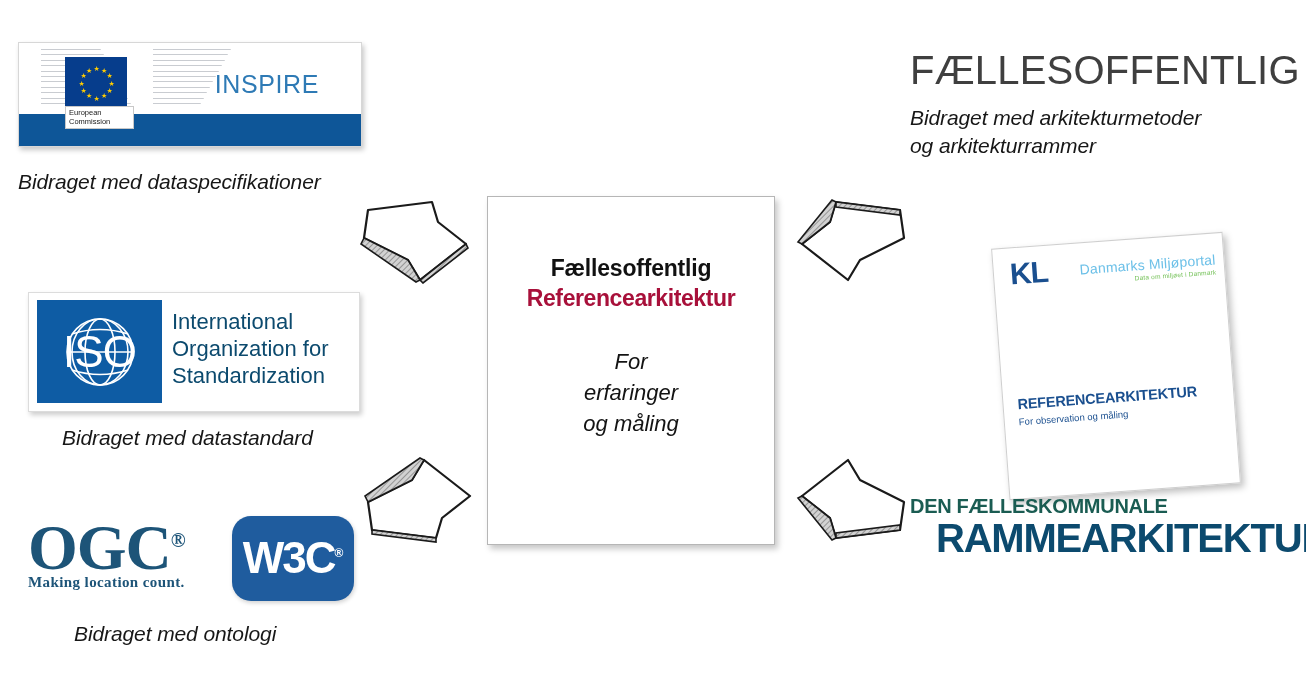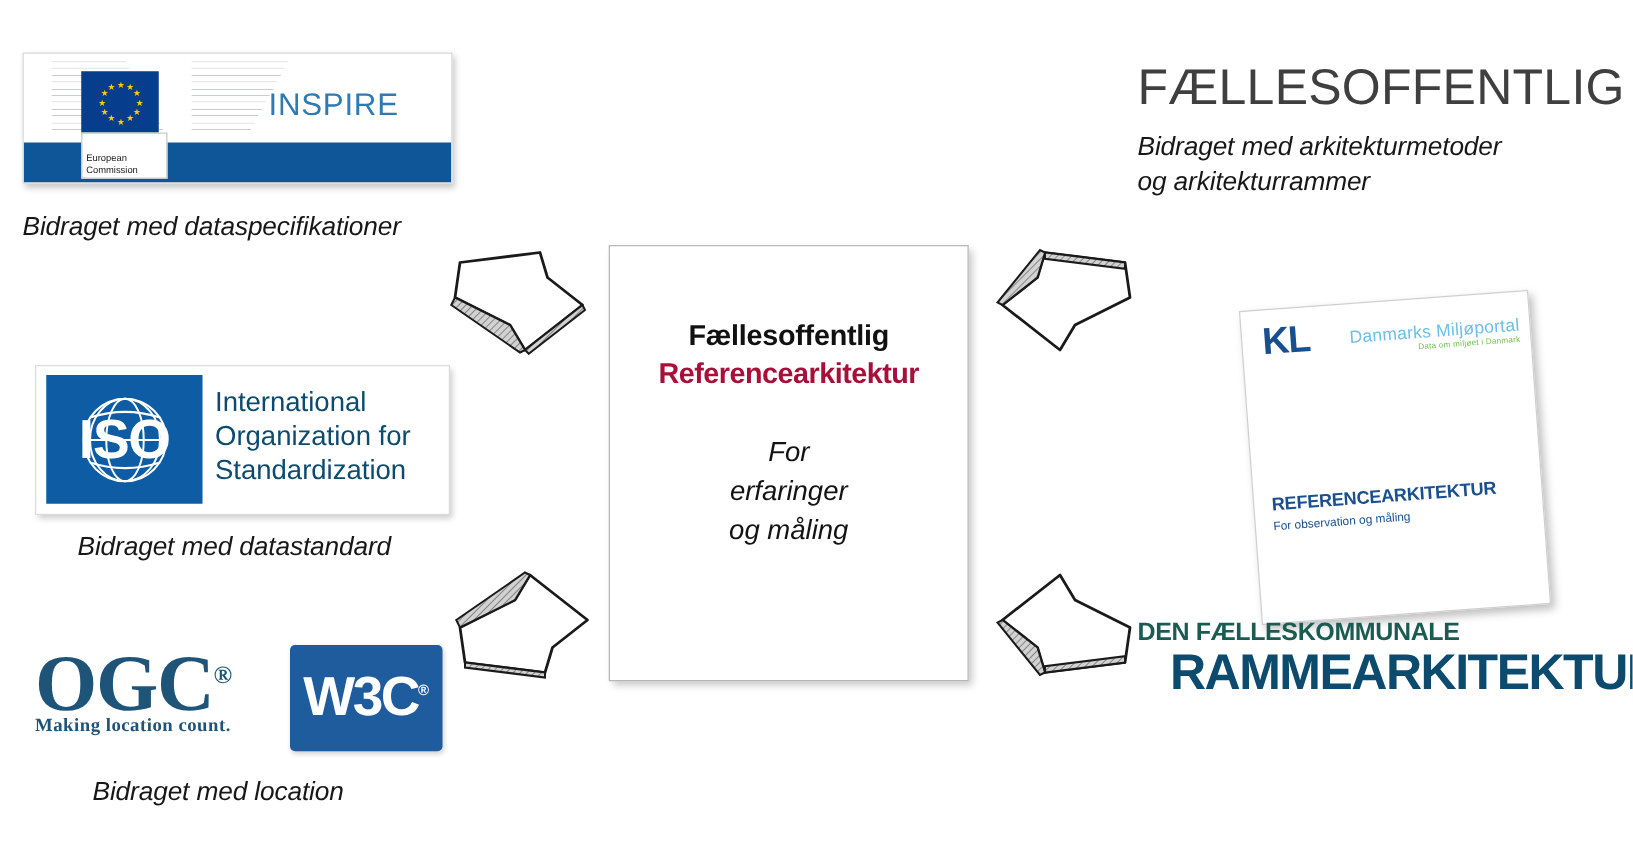--- a/index.html
+++ b/index.html
@@ -80,21 +80,21 @@
   }
   .eu-label {
     position: absolute;
     left: 46px; top: 63px;
     width: 62px;
     background: #ffffff;
     border: 1px solid #c8c8c8;
     font-size: 7.5px;
     line-height: 8.5px;
     color: #1a1a1a;
-    padding: 16px 2px 2px 3px;
+    padding: 2px 2px 2px 3px;
     font-family: "Liberation Sans", sans-serif;
   }
   .inspire-word {
     position: absolute;
     right: 42px; top: 27px;
     font-size: 25px;
     color: #2e7ab5;
     letter-spacing: 0.6px;
   }
 
@@ -119,21 +119,21 @@
     transform: translate(-50%,-50%);
     width: 84px; height: 84px;
   }
   .iso-letters {
     position: absolute;
     left: 0; top: 50%;
     transform: translateY(-50%);
     width: 100%;
     text-align: center;
     color: #ffffff;
-    font-weight: bold;
+    font-weight: normal;
     font-size: 44px;
     letter-spacing: -1px;
     font-family: "Liberation Sans", sans-serif;
   }
   .iso-text {
     position: absolute;
     left: 143px; top: 15px;
     font-size: 22px;
     line-height: 27px;
     color: #0c4a6e;
@@ -164,21 +164,21 @@
     color: #1d5478;
     letter-spacing: 0.4px;
     margin-top: -6px;
   }
 
   
   .w3c-box {
     left: 232px; top: 516px;
     width: 122px; height: 85px;
     background: #1f5c9e;
-    border-radius: 4px;
+    border-radius: 19px;
     box-shadow: 1px 2px 4px rgba(0,0,0,0.18);
   }
   .w3c-text {
     position: absolute;
     left: 0; top: 50%;
     transform: translateY(-52%);
     width: 100%;
     text-align: center;
     color: #ffffff;
     font-weight: bold;
@@ -387,21 +387,21 @@
   </div>
   <div class="abs caption" style="left:62px; top:424px;text-align:right;">Bidraget med datastandard</div>
 
   <div class="abs ogc-wrap">
     <div class="ogc-mark"><span>OGC</span><span class="ogc-reg">®</span></div>
     <div class="ogc-tag">Making  location  count.</div>
   </div>
   <div class="abs w3c-box">
     <div class="w3c-text"><span>W3C</span><span class="w3c-reg">®</span></div>
   </div>
-  <div class="abs caption" style="left:74px; top:620px;">Bidraget med location</div>
+  <div class="abs caption" style="left:74px; top:620px;">Bidraget med ontologi</div>
 
   <div class="abs center-box">
     <div class="cb-title1">Fællesoffentlig</div>
     <div class="cb-title2">Referencearkitektur</div>
     <div class="cb-sub">For
 erfaringer
 og måling</div>
   </div>
 
   <svg class="abs arrow" style="left:358px; top:196px;" width="118" height="88" viewBox="0 0 118 88">

